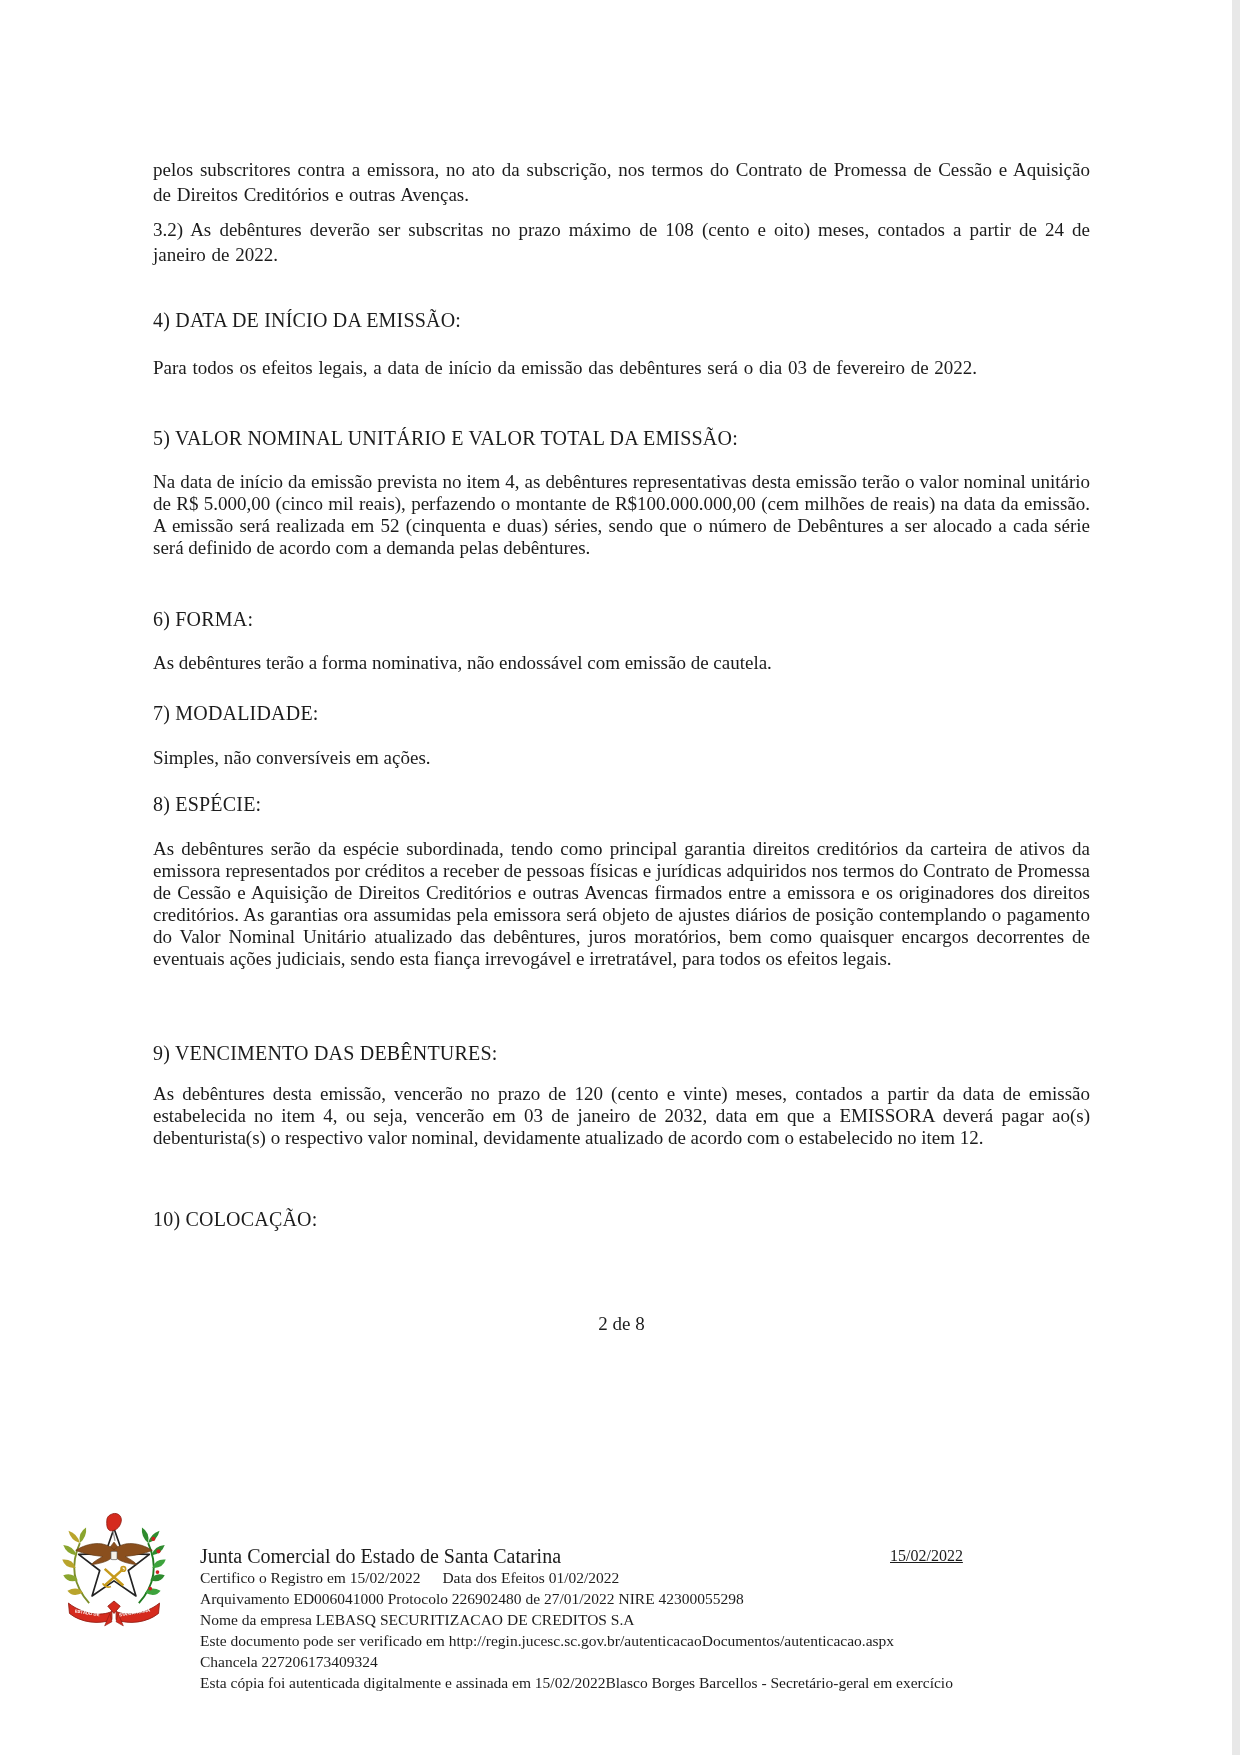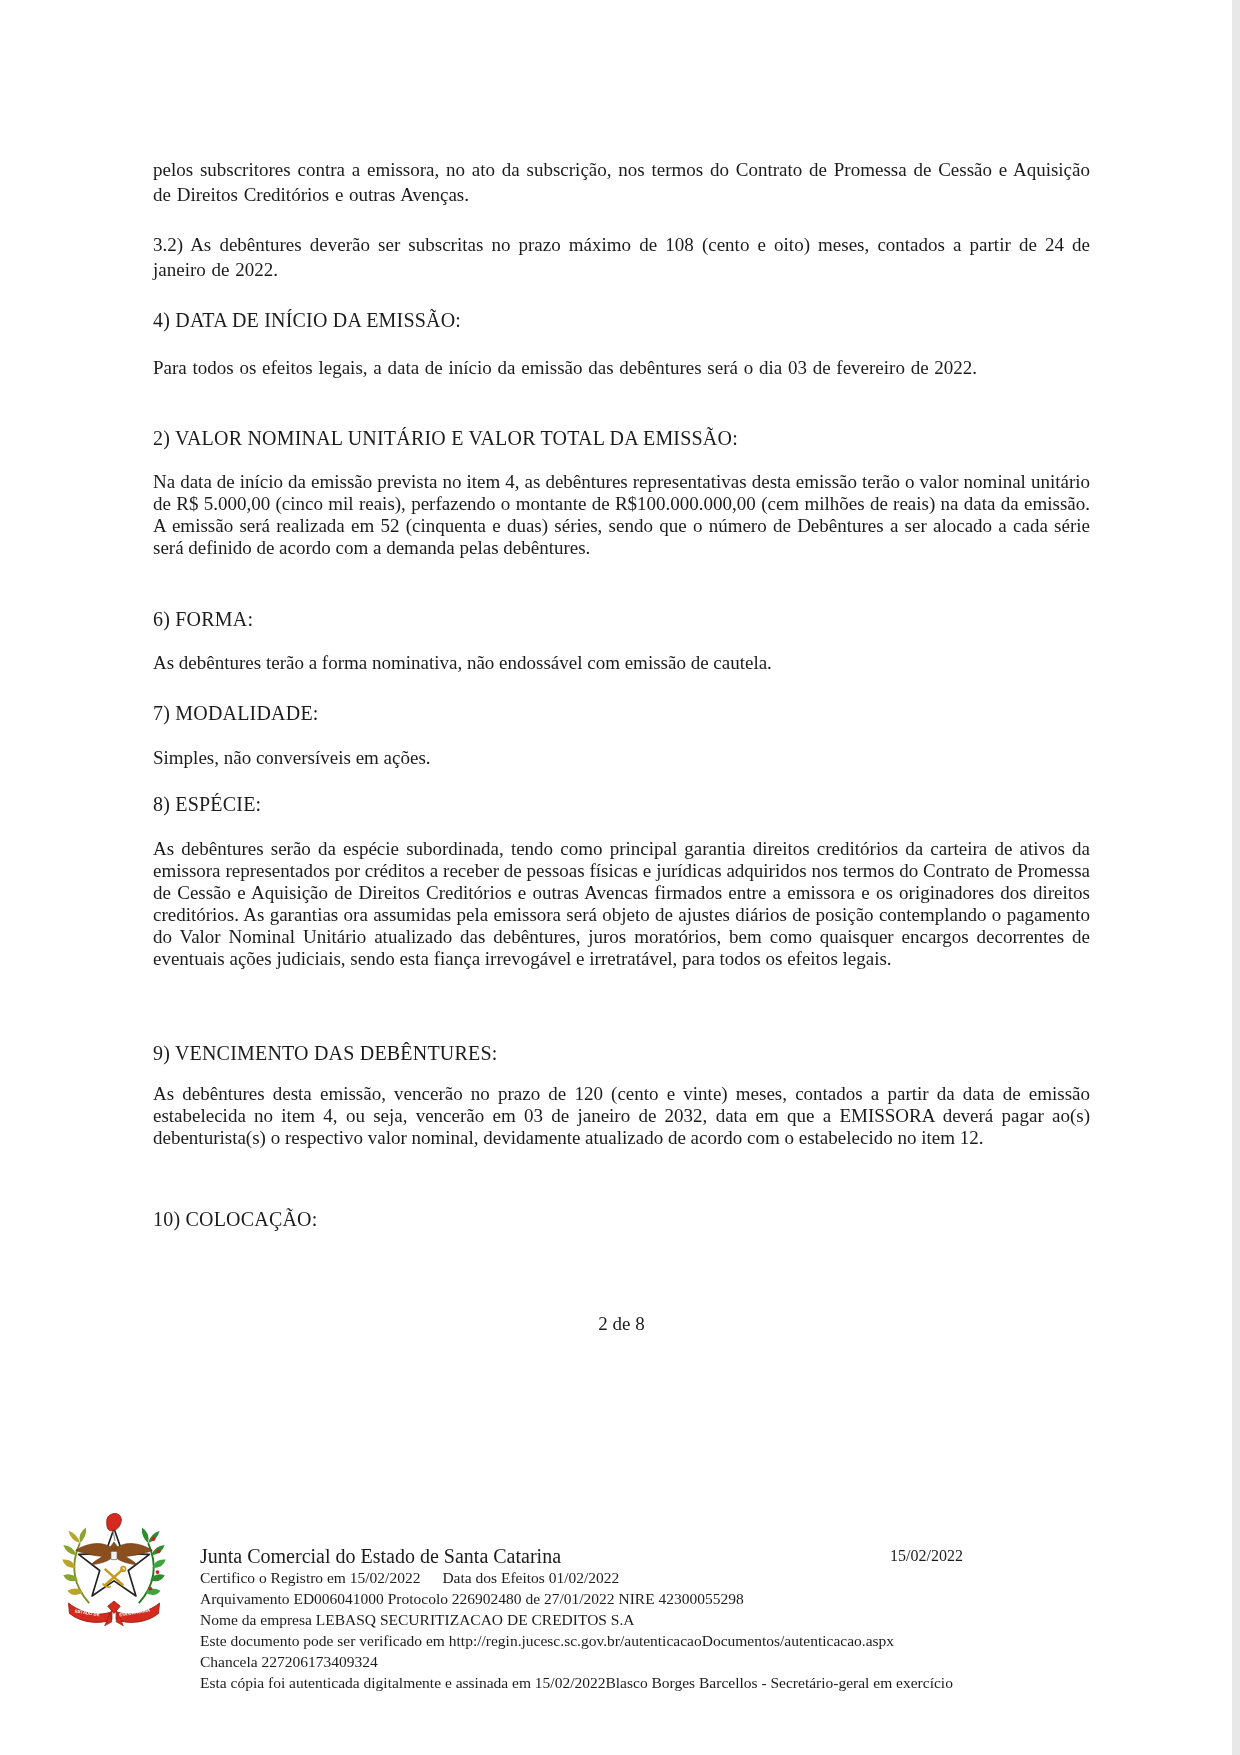--- a/index.html
+++ b/index.html
@@ -11,40 +11,40 @@
     font-family: "Liberation Serif", serif;
     color: #1c1c1c;
     overflow: hidden;
   }
   .blk { position: absolute; left: 153px; width: 937px; }
   .para { font-size: 19px; line-height: 22px; text-align: justify; }
   .para.loose { line-height: 24.5px; word-spacing: 1px; }
   .heading { font-size: 20px; line-height: 24px; letter-spacing: 0.2px; white-space: nowrap; }
   .pagenum { text-align: center; font-size: 19px; }
   .footer-title { position: absolute; left: 200px; top: 1545px; font-size: 20px; white-space: nowrap; font-family: Liberation Serif, serif; }
-  .stamp-date { position: absolute; left: 890px; top: 1547px; font-size: 16px; white-space: nowrap; }
+  .stamp-date { position: absolute; left: 890px; top: 1547px; font-size: 16px; white-space: nowrap; text-decoration: underline; }
   .fline { position: absolute; left: 200px; font-size: 15.5px; white-space: nowrap; }
   .f1 { top: 1569px; text-align: right; } .f2 { top: 1590px; } .f3 { top: 1611px; }
   .f4 { top: 1632px; } .f5 { top: 1653px; } .f6 { top: 1674px; }
   .gap-span { margin-left: 22px; }
   .seal { position: absolute; left: 62px; top: 1512px; }
   .seal text { font-family: "Liberation Sans", sans-serif; font-weight: bold; }
 </style>
 </head>
 <body>
 
 <div class="page">
 
   <div class="blk para loose" style="top:158px">pelos subscritores contra a emissora, no ato da subscrição, nos termos do Contrato de Promessa de Cessão e Aquisição de Direitos Creditórios e outras Avenças.</div>
-  <div class="blk para loose" style="top:233px">3.2) As debêntures deverão ser subscritas no prazo máximo de 108 (cento e oito) meses, contados a partir de 24 de janeiro de 2022.</div>
+  <div class="blk para loose" style="top:218px">3.2) As debêntures deverão ser subscritas no prazo máximo de 108 (cento e oito) meses, contados a partir de 24 de janeiro de 2022.</div>
 
   <div class="blk heading" style="top:308px">4) DATA DE INÍCIO DA EMISSÃO:</div>
   <div class="blk para loose" style="top:356px">Para todos os efeitos legais, a data de início da emissão das debêntures será o dia 03 de fevereiro de 2022.</div>
 
-  <div class="blk heading" style="top:426px">2) VALOR NOMINAL UNITÁRIO E VALOR TOTAL DA EMISSÃO:</div>
+  <div class="blk heading" style="top:426px">5) VALOR NOMINAL UNITÁRIO E VALOR TOTAL DA EMISSÃO:</div>
   <div class="blk para" style="top:471px">Na data de início da emissão prevista no item 4, as debêntures representativas desta emissão terão o valor nominal unitário de R$ 5.000,00 (cinco mil reais), perfazendo o montante de R$100.000.000,00 (cem milhões de reais) na data da emissão. A emissão será realizada em 52 (cinquenta e duas) séries, sendo que o número de Debêntures a ser alocado a cada série será definido de acordo com a demanda pelas debêntures.</div>
 
   <div class="blk heading" style="top:607px">6) FORMA:</div>
   <div class="blk para" style="top:652px">As debêntures terão a forma nominativa, não endossável com emissão de cautela.</div>
 
   <div class="blk heading" style="top:701px">7) MODALIDADE:</div>
   <div class="blk para" style="top:747px">Simples, não conversíveis em ações.</div>
 
   <div class="blk heading" style="top:792px">8) ESPÉCIE:</div>
   <div class="blk para" style="top:838px">As debêntures serão da espécie subordinada, tendo como principal garantia direitos creditórios da carteira de ativos da emissora representados por créditos a receber de pessoas físicas e jurídicas adquiridos nos termos do Contrato de Promessa de Cessão e Aquisição de Direitos Creditórios e outras Avencas firmados entre a emissora e os originadores dos direitos creditórios. As garantias ora assumidas pela emissora será objeto de ajustes diários de posição contemplando o pagamento do Valor Nominal Unitário atualizado das debêntures, juros moratórios, bem como quaisquer encargos decorrentes de eventuais ações judiciais, sendo esta fiança irrevogável e irretratável, para todos os efeitos legais.</div>

